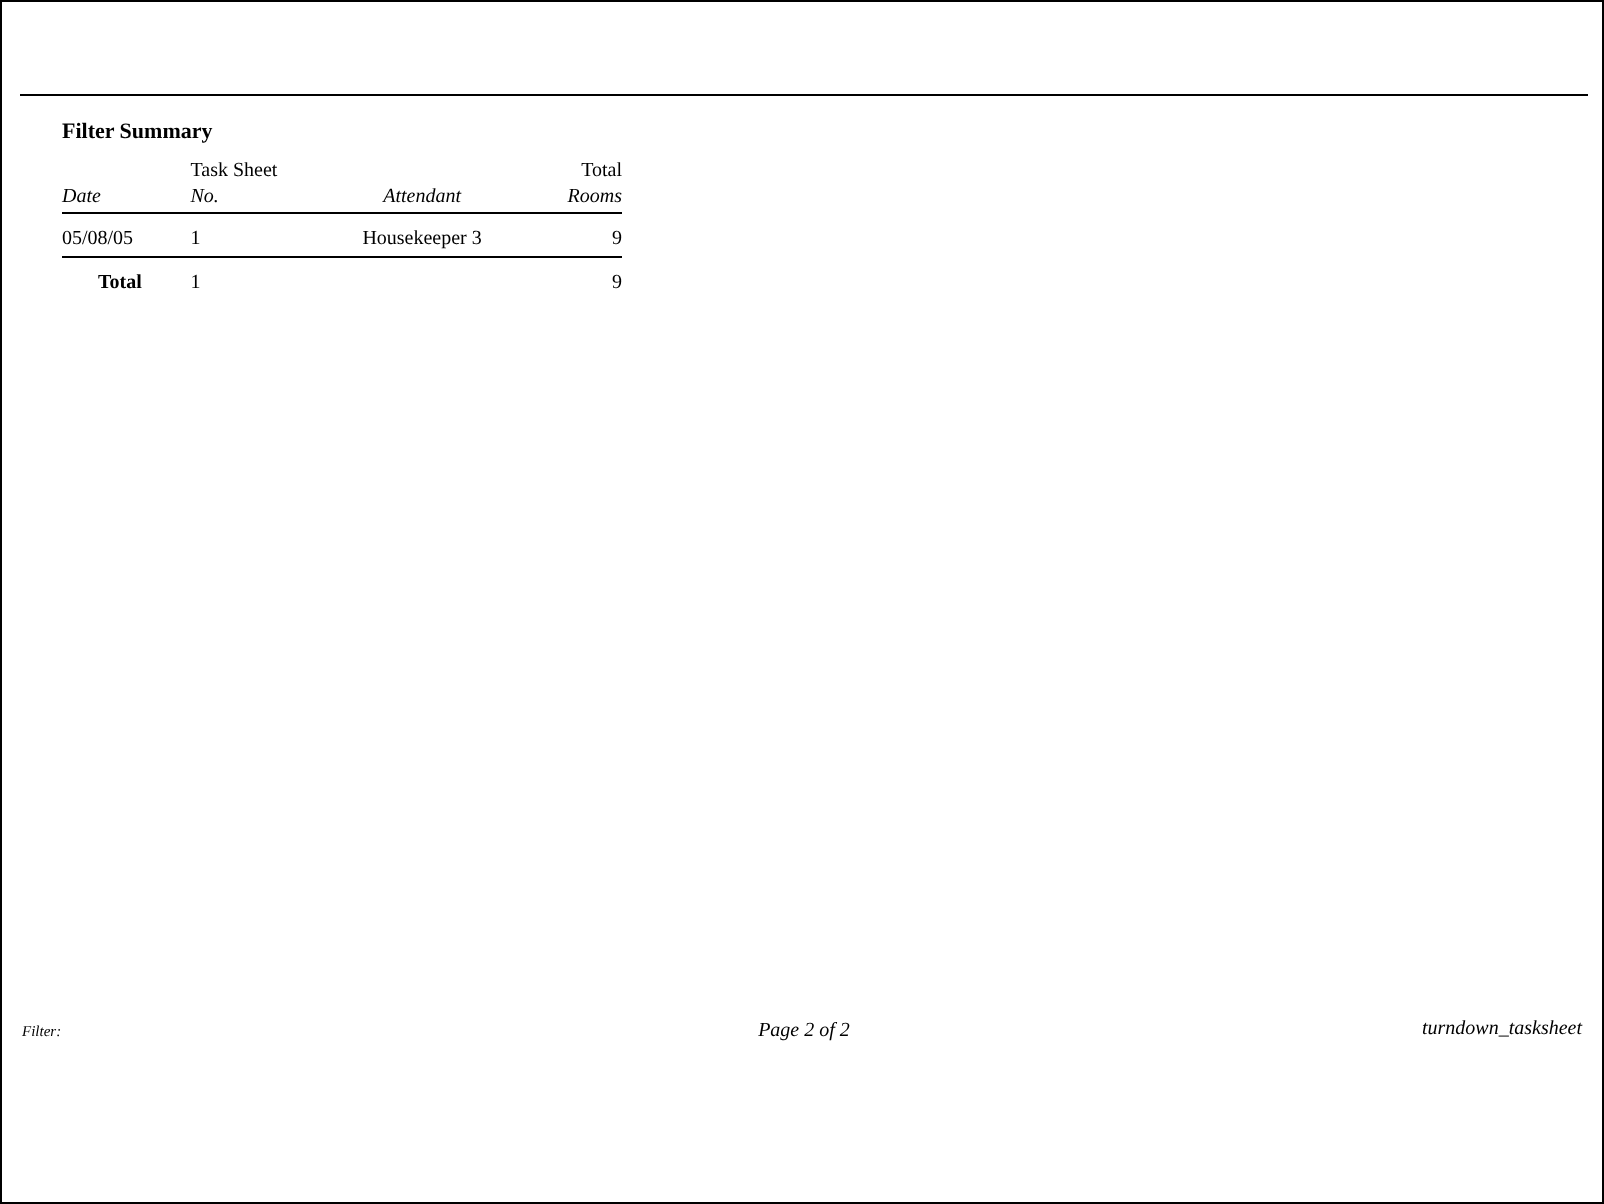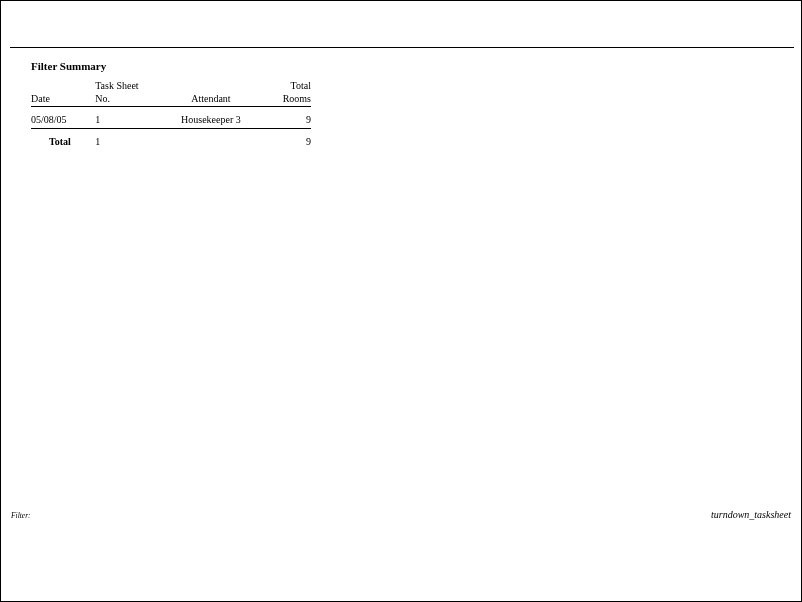--- a/index.html
+++ b/index.html
@@ -94,20 +94,21 @@
     color: #000;
   }
   table.sum th {
     font-weight: normal;
     vertical-align: bottom;
     padding: 0 0 2px 0;
     line-height: 1.12;
   }
   table.sum thead tr.head-line th {
     border-bottom: 1px solid #000;
+    font-style: italic;
   }
   table.sum td {
     padding: 7px 0 3px 0;
     vertical-align: top;
   }
   .c-date   { width: 52px; text-align: left; }
   .c-sheet  { width: 56px; text-align: left; padding-right: 6px !important; }
   .c-att    { width: 122px; text-align: center; padding-left: 6px !important; }
   .c-rooms  { width: 50px; text-align: right; }
   .row-rule td {
@@ -206,16 +207,17 @@
           <td class="c-sheet">1</td>
           <td class="c-att"></td>
           <td class="c-rooms">9</td>
         </tr>
       </tbody>
     </table>
   </div>
 
   <div class="footer">
     <div class="filter-label">Filter:</div>
+    <div class="page-num">Page 2 of 2</div>
     <div class="report-id">turndown_tasksheet</div>
   </div>
 
 </div>
 
 </body></html>

